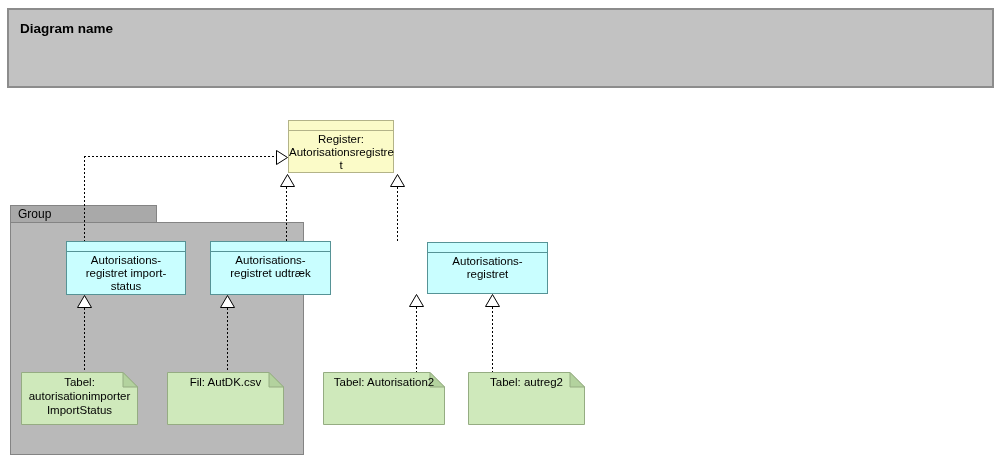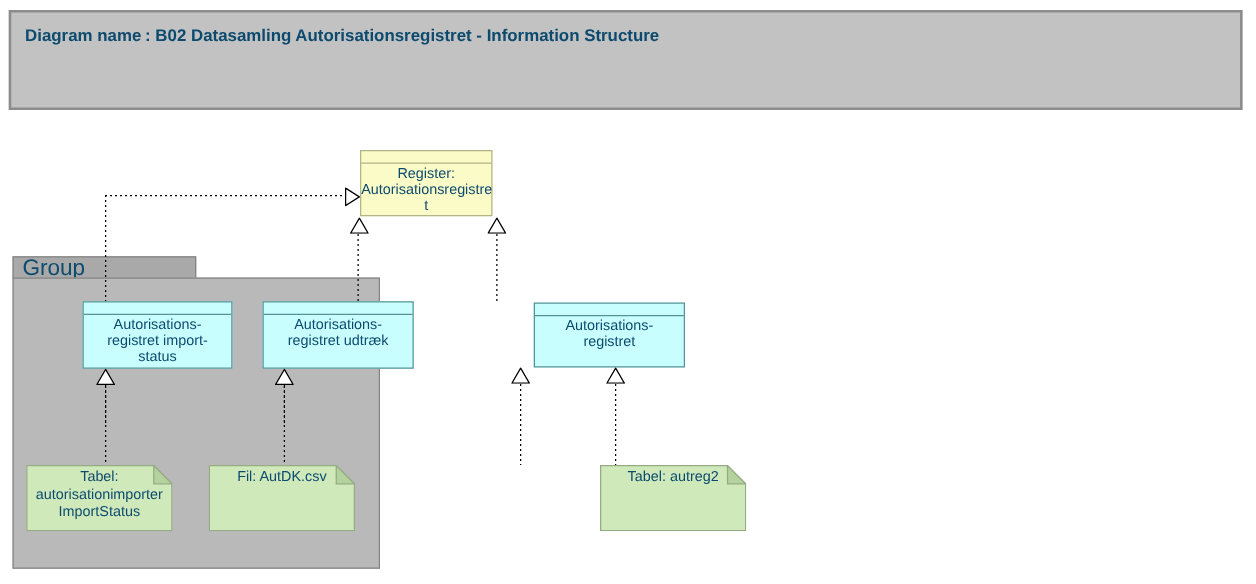--- a/index.html
+++ b/index.html
@@ -1,35 +1,35 @@
 <!DOCTYPE html>
 <html style="--canvas-bg: #ffffff; --header-fill: #c2c2c2; --header-border: #8c8c8c; --group-tab-fill: #a9a9a9; --group-body-fill: #b9b9b9; --group-border: #848484; --object-yellow-fill: #fbfbc8; --object-yellow-border: #b3b388; --object-cyan-fill: #c9feff; --object-cyan-border: #569396; --note-green-fill: #cfe9bb; --note-green-fold: #b3d29e; --note-green-border: #95ac82; --line-color: #000000;"><head>
 <meta charset="utf-8">
 <style>
   html,body { margin:0; padding:0; background:#fff; }
   .canvas {
     position:relative; width:1005px; height:467px; overflow:hidden;
     background:var(--canvas-bg,#fff);
-    font-family:"Liberation Sans", sans-serif; color:#0c4a6e;
+    font-family:"Liberation Sans", sans-serif; color:#000000;
   }
 
   
   .title-block {
     position:absolute; left:7px; top:8px; width:987px; height:80px;
     background:var(--header-fill); border:2px solid var(--header-border);
     box-sizing:border-box; padding:8px 10px 0 11px;
   }
   .title-row { display:flex; font-weight:bold; font-size:13.5px; line-height:22px; white-space:pre; }
   .title-label { min-width:96px; }
 
   
   .group-tab {
     position:absolute; left:10px; top:205px; width:147px; height:18px;
     background:var(--group-tab-fill); border:1px solid var(--group-border);
-    box-sizing:border-box; font-size:18px; line-height:16px; padding-left:7px;
+    box-sizing:border-box; font-size:12px; line-height:16px; padding-left:7px;
   }
   .group-body {
     position:absolute; left:10px; top:222px; width:294px; height:233px;
     background:var(--group-body-fill); border:1px solid var(--group-border);
     box-sizing:border-box;
   }
 
   
   .obj {
     position:absolute; box-sizing:border-box; border:1px solid;
@@ -58,21 +58,21 @@
   .arrow { position:absolute; }
   .arrow polygon { fill:#fff; stroke:var(--line-color); stroke-width:1; }
 </style>
 </head>
 <body>
 
 <div class="canvas">
 
   <div class="title-block">
     <div class="title-row">
-      <span class="title-label">Diagram name</span><span>: B02 Datasamling Autorisationsregistret - Information Structure</span>
+      <span class="title-label">Diagram name</span>
     </div>
   </div>
 
   <div class="group-tab">
     <span>Group</span>
   </div>
   <div class="group-body"></div>
 
   <div class="vline" style="left:84px; top:156px; height:85px;"></div>
   <div class="hline" style="left:84px; top:156px; width:192px;"></div>
@@ -132,22 +132,31 @@
       <path class="note-body" d="M0.5,0.5 L102,0.5 L116.5,15 L116.5,52.5 L0.5,52.5 Z"></path>
       <path class="note-fold" d="M102,0.5 L116.5,15 L102,15 Z"></path>
     </svg>
     <div class="note-text">
         <div>Tabel:</div>
         <div>autorisationimporter</div>
         <div>ImportStatus</div>
       </div>
   </div>
 
+  <div class="note" style="left:323px; top:372px; width:122px; height:53px;">
+    <svg width="122" height="53">
+      <path class="note-body" d="M0.5,0.5 L107,0.5 L121.5,15 L121.5,52.5 L0.5,52.5 Z"></path>
+      <path class="note-fold" d="M107,0.5 L121.5,15 L107,15 Z"></path>
+    </svg>
+    <div class="note-text">
+        <div>Tabel: Autorisation2</div>
+      </div>
+  </div>
 
-  <div class="note" style="left:480px; top:372px; width:117px; height:53px;">
+  <div class="note" style="left:468px; top:372px; width:117px; height:53px;">
     <svg width="117" height="53">
       <path class="note-body" d="M0.5,0.5 L102,0.5 L116.5,15 L116.5,52.5 L0.5,52.5 Z"></path>
       <path class="note-fold" d="M102,0.5 L116.5,15 L102,15 Z"></path>
     </svg>
     <div class="note-text">
         <div>Tabel: autreg2</div>
       </div>
   </div>
 
   <svg class="arrow" style="left:276px; top:150px;" width="12" height="15">

